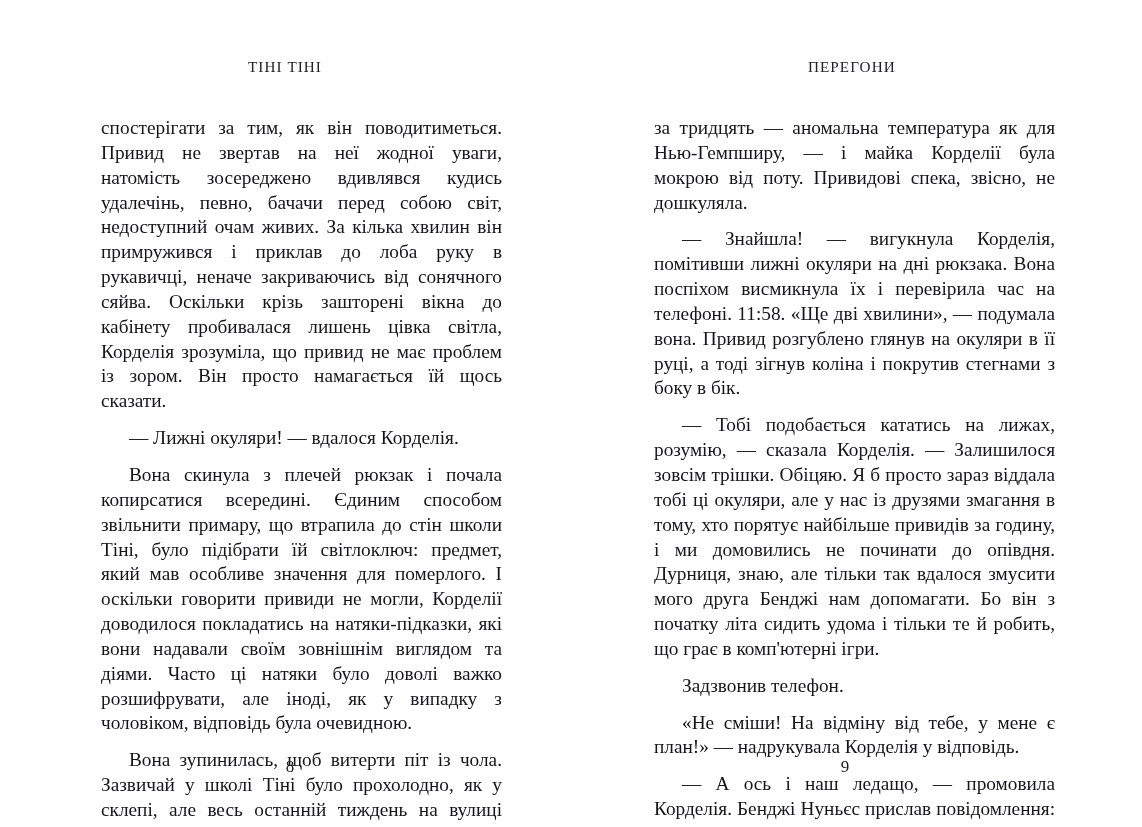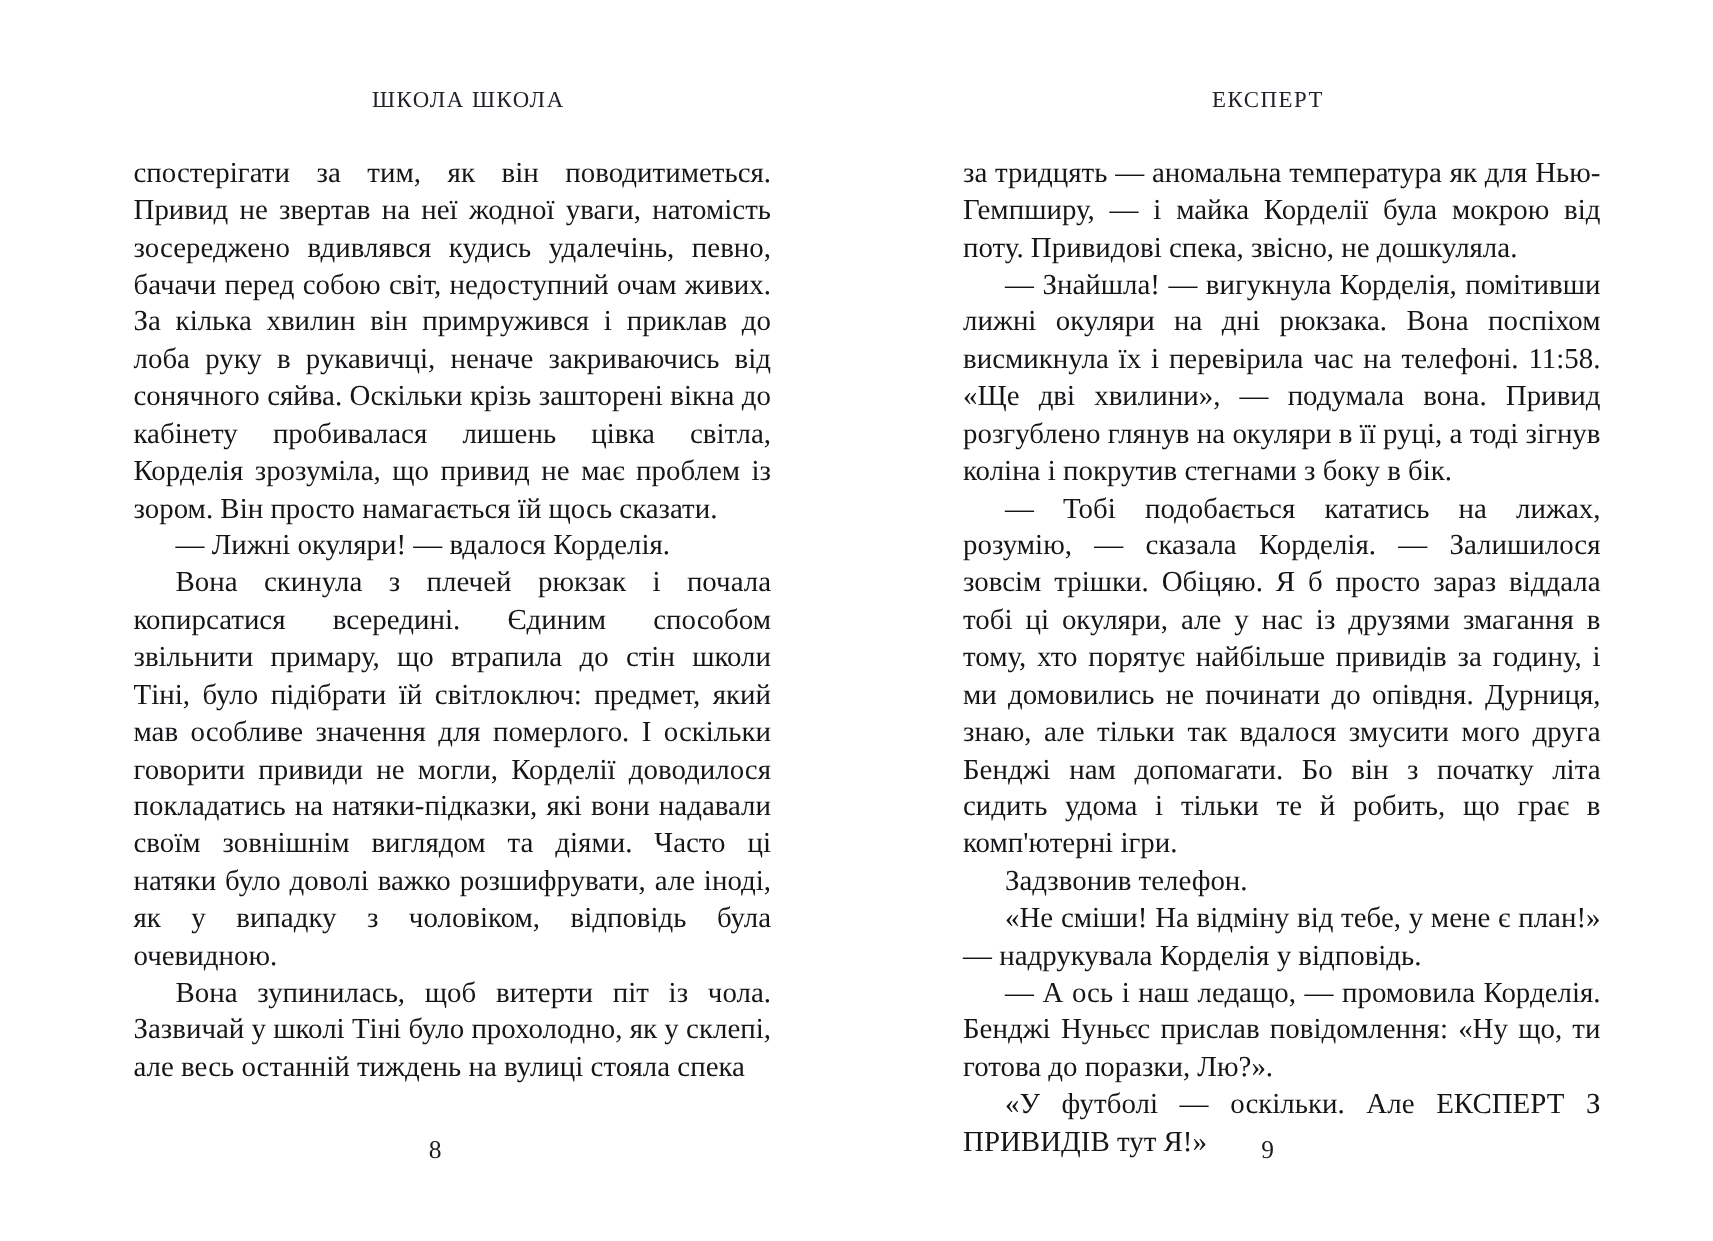--- a/index.html
+++ b/index.html
@@ -46,21 +46,21 @@
     text-align: justify;
     text-justify: inter-word;
     -webkit-hyphens: none;
     hyphens: none;
     color: #16161a;
   }
   .page-left .textblock  { left: 89px; }
   .page-right .textblock { left: 71px; }
 
   .textblock p {
-    margin: 0;
+    margin: 12px;
     text-indent: 1.45em;
     text-align: justify;
   }
   .textblock p.noindent {
     text-indent: 0;
   }
   
   .textblock p:last-child { text-align: justify; }
 
   .folio {
@@ -73,34 +73,34 @@
   }
   .page-left .folio  { left: 270px; }
   .page-right .folio { left: 254px; }
 </style>
 </head>
 <body>
 
 <div class="spread">
 
   <div class="page page-left">
-    <div class="running-head">ШКОЛА ШКОЛА</div>
+    <div class="running-head">ТІНІ ТІНІ</div>
 
     <div class="textblock">
         <p class="noindent">спостерігати за тим, як він поводитиметься. Привид не звертав на неї жодної уваги, натомість зосереджено вдивлявся кудись удалечінь, певно, бачачи перед собою світ, недоступний очам живих. За кілька хвилин він примружився і приклав до лоба руку в рукавичці, неначе закриваючись від сонячного сяйва. Оскільки крізь зашторені вікна до кабінету пробивалася лишень цівка світла, Корделія зрозуміла, що привид не має проблем із зором. Він просто намагається їй щось сказати.</p>
         <p>— Лижні окуляри! — вдалося Корделія.</p>
         <p>Вона скинула з плечей рюкзак і почала копирсатися всередині. Єдиним способом звільнити примару, що втрапила до стін школи Тіні, було підібрати їй світлоключ: предмет, який мав особливе значення для померлого. І оскільки говорити привиди не могли, Корделії доводилося покладатись на натяки-підказки, які вони надавали своїм зовнішнім виглядом та діями. Часто ці натяки було доволі важко розшифрувати, але іноді, як у випадку з чоловіком, відповідь була очевидною.</p>
         <p>Вона зупинилась, щоб витерти піт із чола. Зазвичай у школі Тіні було прохолодно, як у склепі, але весь останній тиждень на вулиці стояла спека</p>
       </div>
 
     <div class="folio">8</div>
   </div>
 
   <div class="page page-right">
-    <div class="running-head">ЕКСПЕРТ</div>
+    <div class="running-head">ПЕРЕГОНИ</div>
 
     <div class="textblock">
         <p class="noindent">за тридцять — аномальна температура як для Нью-Гемпширу, — і майка Корделії була мокрою від поту. Привидові спека, звісно, не дошкуляла.</p>
         <p>— Знайшла! — вигукнула Корделія, помітивши лижні окуляри на дні рюкзака. Вона поспіхом висмикнула їх і перевірила час на телефоні. 11:58. «Ще дві хвилини», — подумала вона. Привид розгублено глянув на окуляри в її руці, а тоді зігнув коліна і покрутив стегнами з боку в бік.</p>
         <p>— Тобі подобається кататись на лижах, розумію, — сказала Корделія. — Залишилося зовсім трішки. Обіцяю. Я б просто зараз віддала тобі ці окуляри, але у нас із друзями змагання в тому, хто порятує найбільше привидів за годину, і ми домовились не починати до опівдня. Дурниця, знаю, але тільки так вдалося змусити мого друга Бенджі нам допомагати. Бо він з початку літа сидить удома і тільки те й робить, що грає в комп'ютерні ігри.</p>
         <p>Задзвонив телефон.</p>
         <p>«Не сміши! На відміну від тебе, у мене є план!» — надрукувала Корделія у відповідь.</p>
         <p>— А ось і наш ледащо, — промовила Корделія. Бенджі Нуньєс прислав повідомлення: «Ну що, ти готова до поразки, Лю?».</p>
         <p>«У футболі — оскільки. Але ЕКСПЕРТ З ПРИВИДІВ тут Я!»</p>
       </div>

